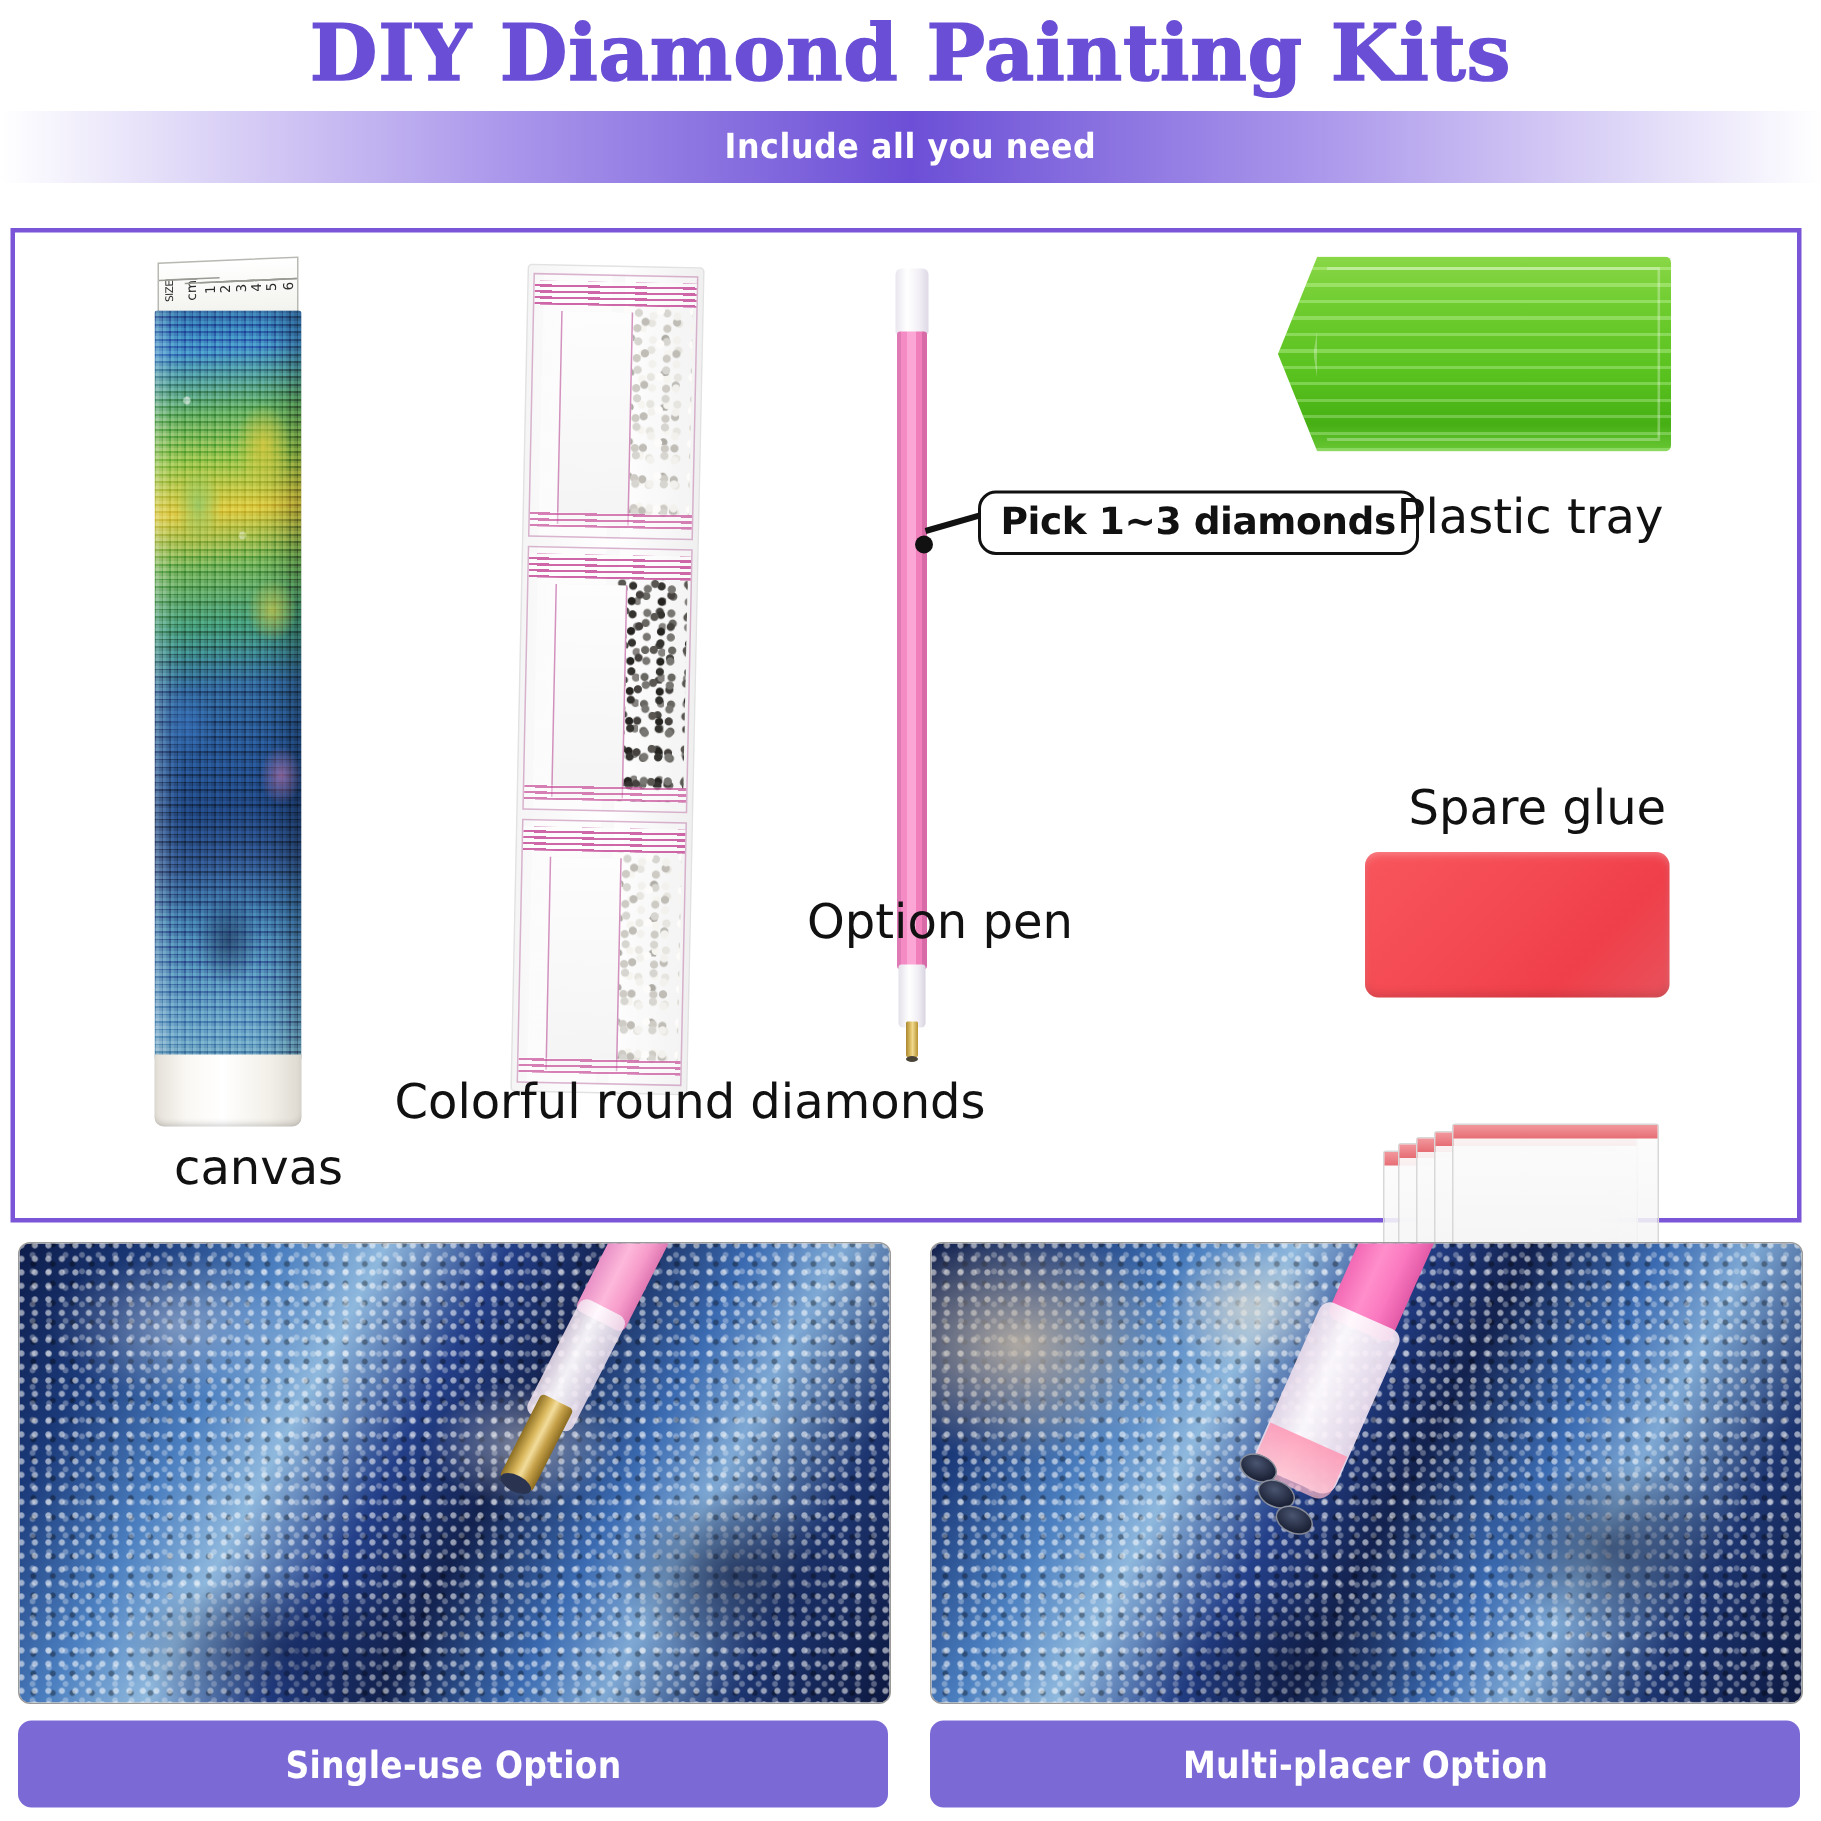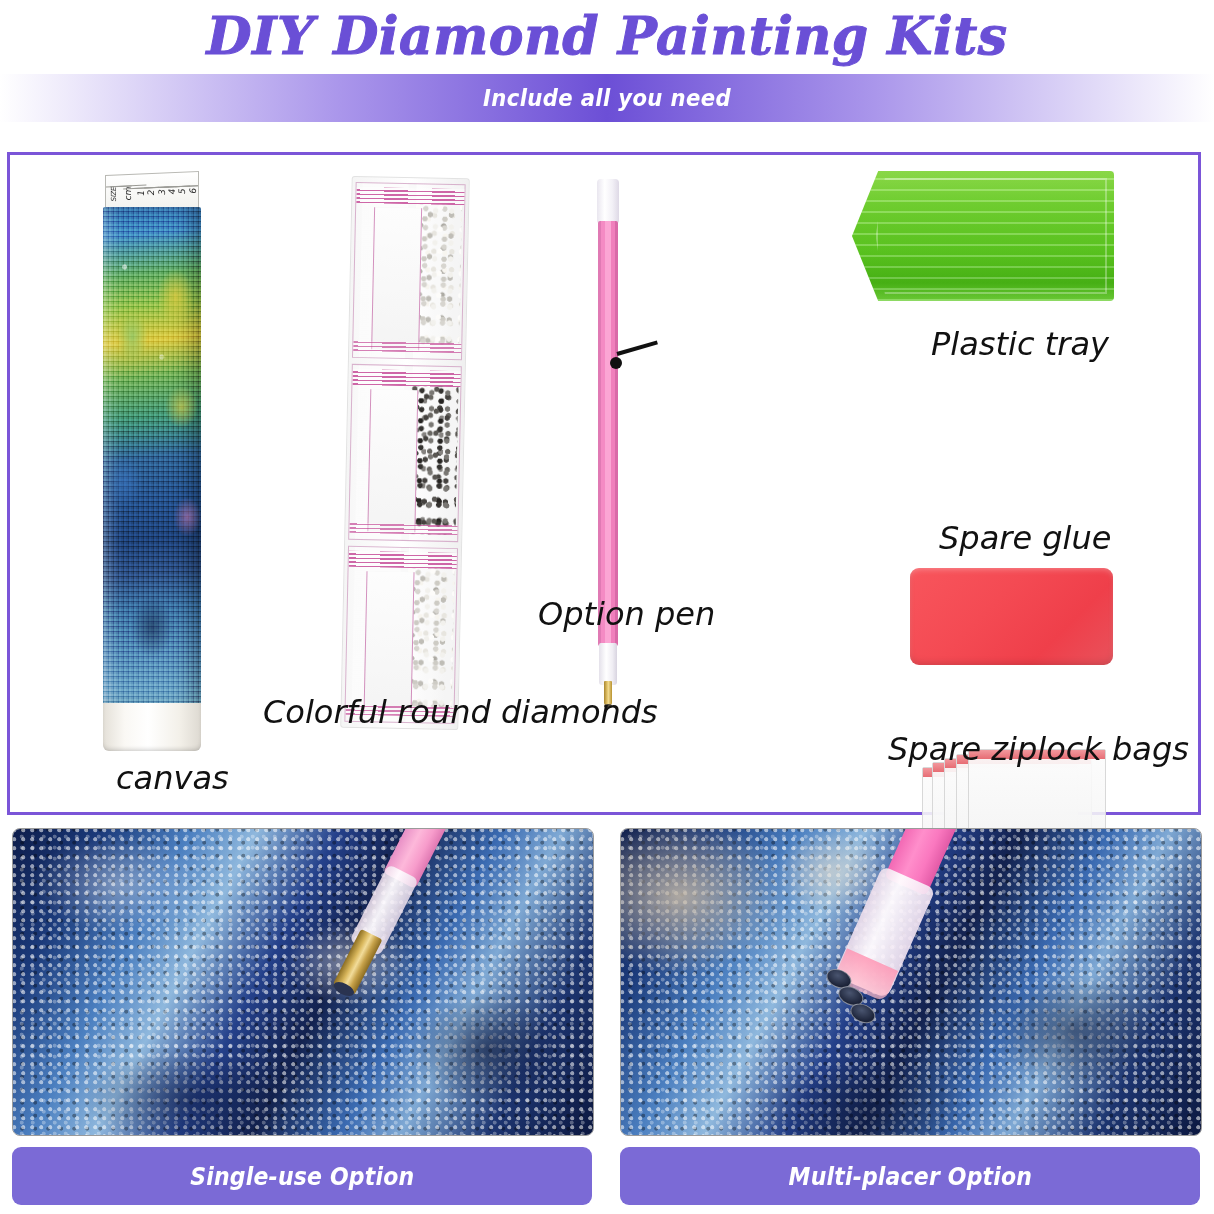--- a/index.html
+++ b/index.html
@@ -3,21 +3,21 @@
 <meta charset="utf-8">
 <style>
   html,body{margin:0;padding:0;}
   body{
     width:1214px;height:1214px;
     background:#ffffff;
     font-family:"DejaVu Sans", sans-serif;
     overflow:hidden;
     position:relative;
   }
-  .page{position:relative;width:1214px;height:982px;font-style:italic;}
+  .page{position:relative;width:1214px;height:982px;}
 
   
   .header{position:relative;width:1214px;height:140px;}
   .title{
     position:absolute;top:6px;left:0;width:1214px;
     text-align:center;
     font-family:"DejaVu Serif", serif;
     font-weight:700;
     font-size:52px;
     letter-spacing:0.5px;
@@ -252,21 +252,21 @@
   }
 
   
   .cap{
     position:absolute;
     font-family:"DejaVu Sans", sans-serif;
     font-size:32px;color:#111;font-weight:400;
     white-space:nowrap;
   }
   .cap-canvas{left:106px;top:604px;}
-  .cap-diamonds{left:253px;top:538px;}
+  .cap-diamonds{left:253px;top:560px;}
   .cap-pen{left:528px;top:440px;}
   .cap-tray{left:921px;top:170px;}
   .cap-glue{left:929px;top:364px;}
   .cap-zip{left:878px;top:575px;}
 
   
   .photo{
     position:absolute;top:828px;width:580px;height:306px;
     border-radius:8px;border:1px solid #9a9a9a;
     overflow:hidden;
@@ -420,20 +420,21 @@
       <div class="pen-cap"></div>
       <div class="pen-body"></div>
       <div class="pen-neck"></div>
       <div class="pen-tip"></div>
     </div>
 
     <div class="leader">
       <div class="dot"></div>
       <div class="ln"></div>
     </div>
+    <div class="callout">Pick 1~3 diamonds</div>
 
     <div class="tray"></div>
 
     <div class="glue"></div>
 
     <div class="ziplocks">
       <div class="zl" style="left:0px;top:18px;width:128px;height:124px;">
           <div class="strip"></div>
         </div>
       <div class="zl" style="left:10px;top:13px;width:130px;height:127px;">
@@ -448,21 +449,20 @@
       <div class="zl" style="left:46px;top:0px;width:136px;height:137px;">
           <div class="strip"></div>
         </div>
     </div>
 
     <div class="cap cap-canvas">canvas</div>
     <div class="cap cap-diamonds">Colorful round diamonds</div>
     <div class="cap cap-pen">Option pen</div>
     <div class="cap cap-tray">Plastic tray</div>
     <div class="cap cap-glue">Spare glue</div>
-    <div class="cap cap-zip">Spare ziplock bags</div>
   </div>
 
   <div class="photo left">
     <div class="beadfield"></div>
     <div class="ph-pen">
       <div class="shaft"></div>
       <div class="ferr"></div>
       <div class="gold"></div>
     </div>
   </div>

